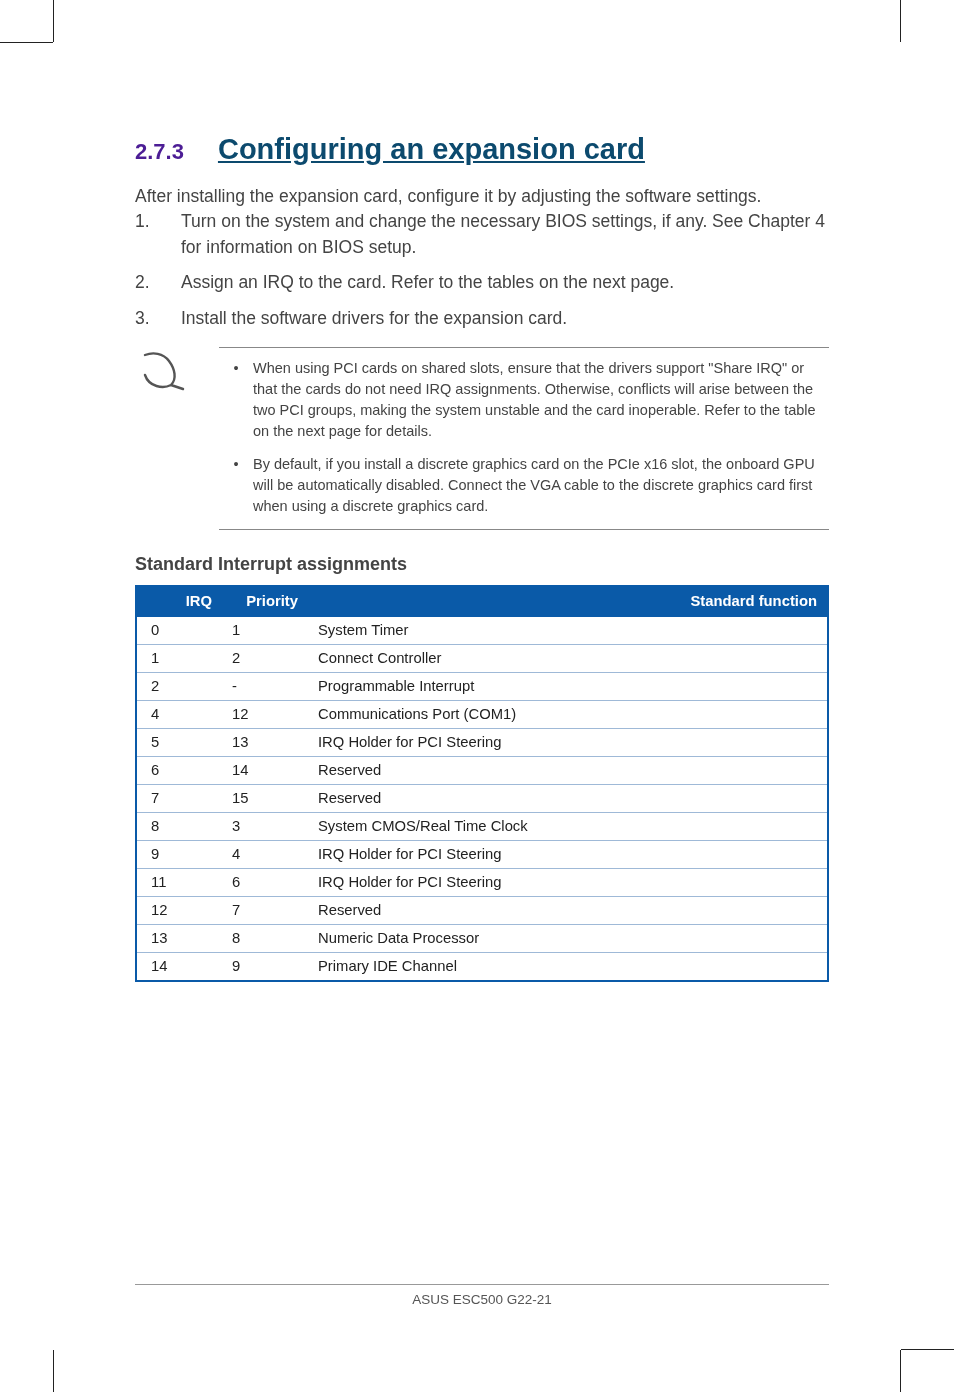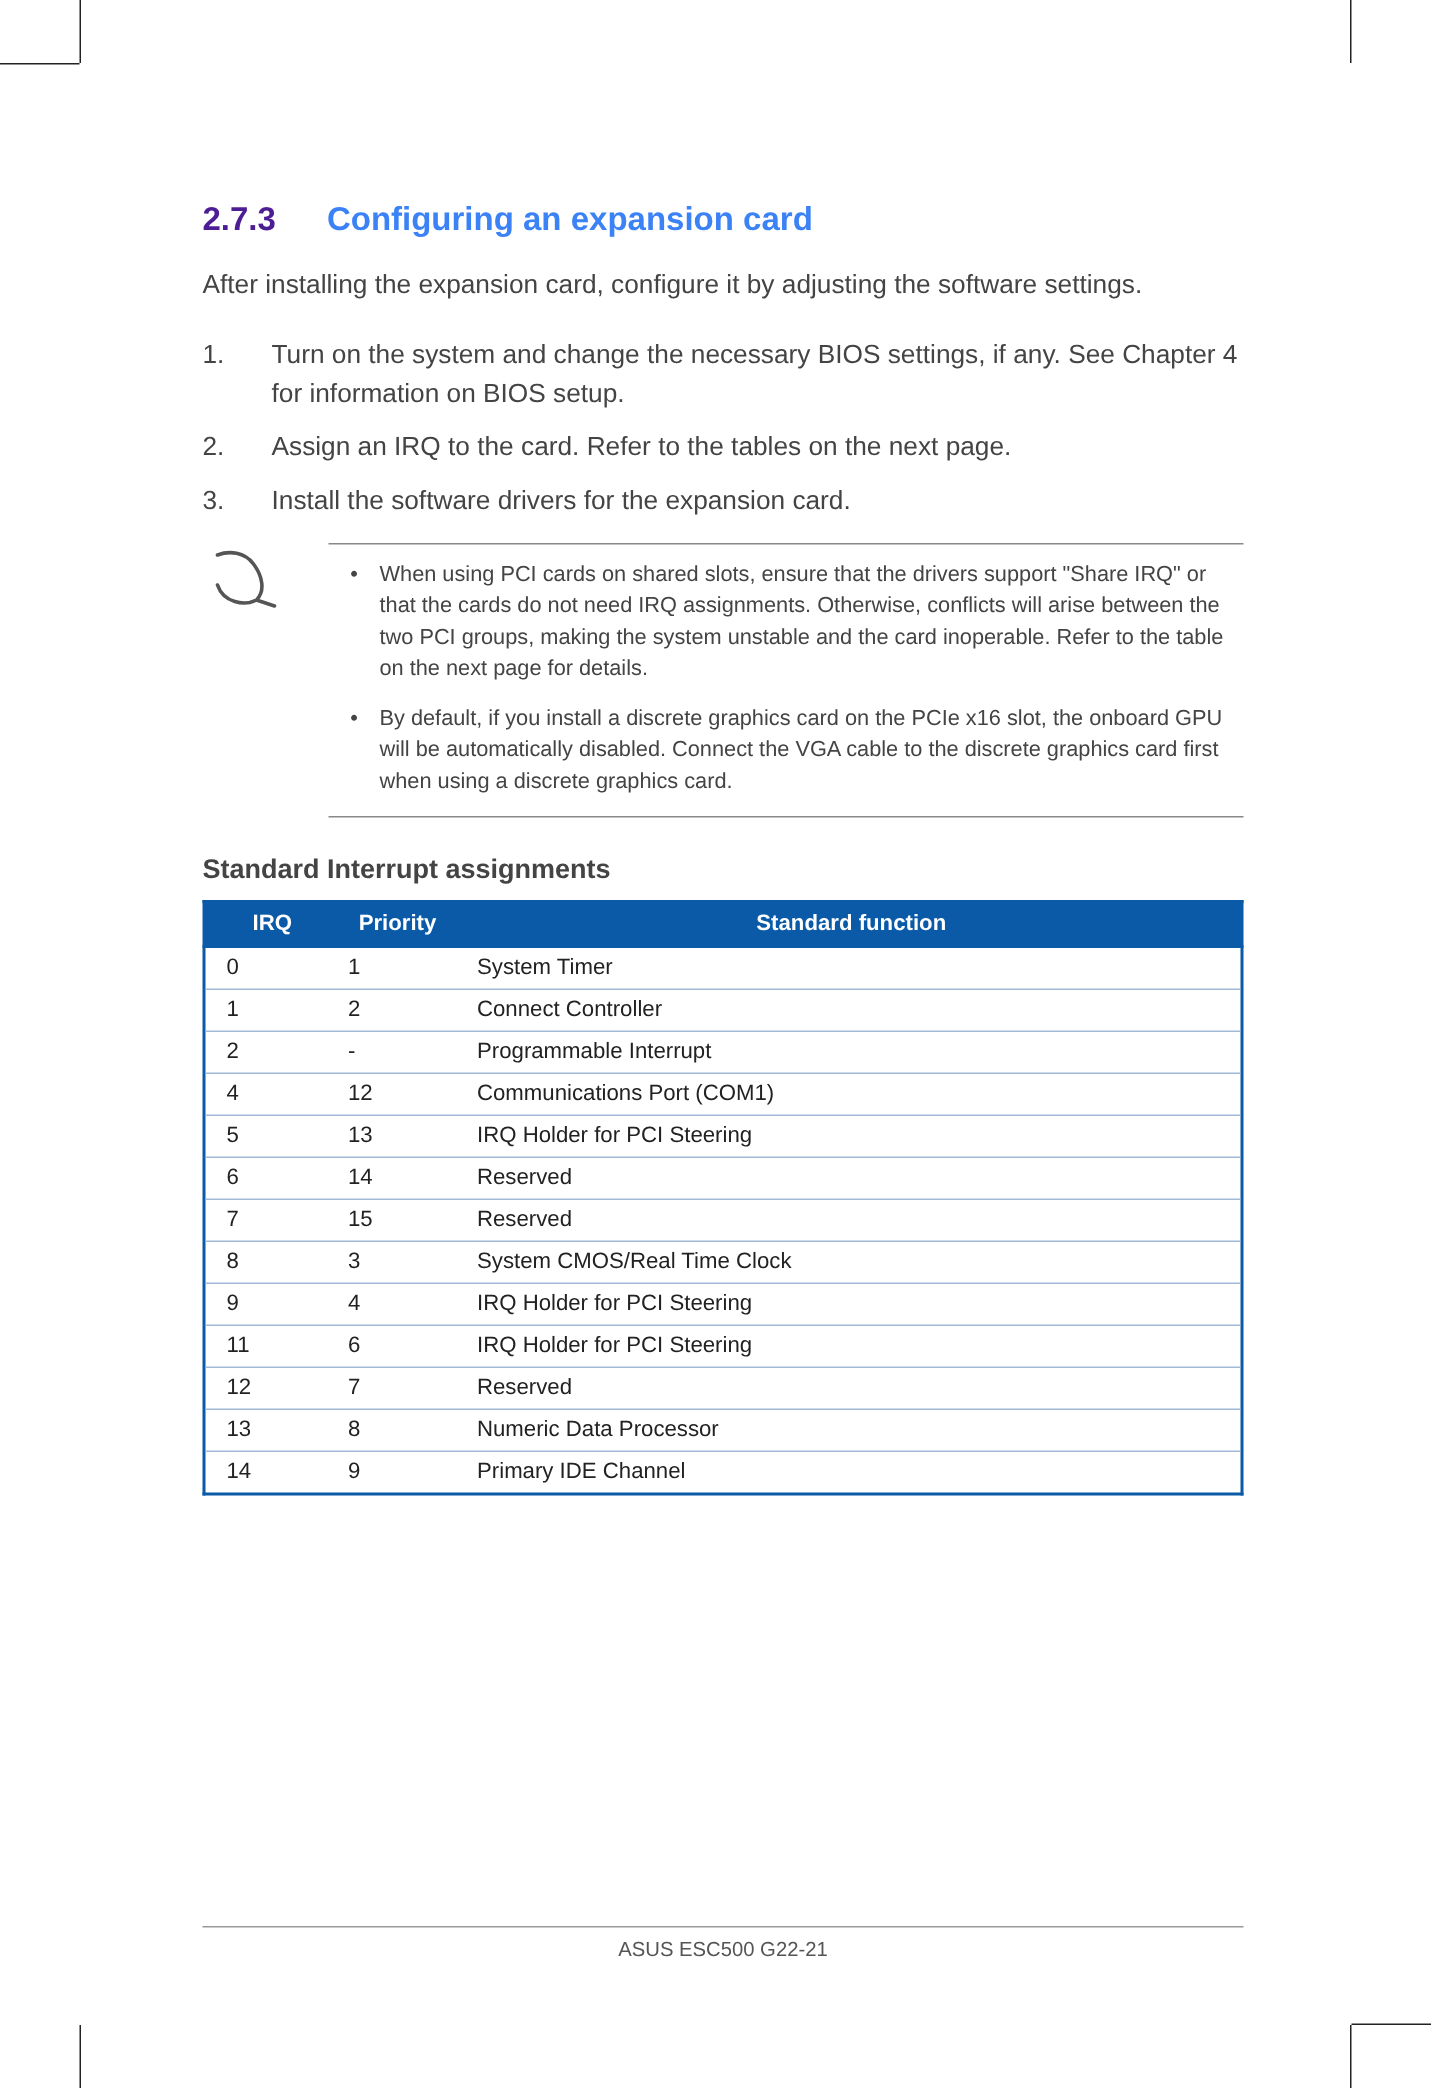--- a/index.html
+++ b/index.html
@@ -21,42 +21,42 @@
 
   .page {
     position:absolute;
     left: 135px;
     top: 133px;
     width: 694px;
   }
 
   .h-row { display:flex; align-items:baseline; gap: 34px; margin-bottom: 18px; }
   .h-num { font-size: 22px; font-weight: bold; color:#4c1d95; }
-  .h-title { font-size: 22px; font-weight: bold; color:#3b82f6; }
-
-  .intro { font-size: 17.5px; line-height: 1.45; color:#444; margin-bottom: 22px; }
+  .h-title { font-size: 29px; font-weight: bold; color:#0c4a6e;text-decoration:underline; }
+
+  .intro { font-size: 17.5px; line-height: 1.45; color:#444; }
 
   ol.steps { list-style: none; padding:0; margin: 0 0 16px 0; }
   ol.steps li { display:flex; font-size: 17.5px; line-height:1.45; color:#444; margin-bottom: 10px; }
   ol.steps li .num { width: 46px; flex-shrink:0; }
   ol.steps li .txt { flex:1; }
 
   .note-block { display:flex; margin: 14px 0 24px 0; }
   .note-icon { width: 80px; flex-shrink:0; padding-top:4px; padding-left:4px; }
   .note-body { flex:1; border-top:1px solid #888; border-bottom:1px solid #888; padding:10px 0 12px 0; }
   .note-body ul { list-style:none; padding:0; margin:0; }
   .note-body li { display:flex; font-size:14.5px; line-height:1.45; color:#444; margin-bottom:12px; }
   .note-body li:last-child { margin-bottom:0; }
   .note-body li .bullet { width:34px; text-align:center; flex-shrink:0; }
   .note-body li .ntxt { flex:1; padding-right:6px; }
 
   .sub-h { font-size: 18px; font-weight: bold; color:#444; margin: 6px 0 10px 0; }
 
   table.irq { border-collapse: collapse; width: 100%; font-size: 14.8px; }
-  table.irq th { background:#0a5aa8; color:#fff; text-align:center; font-weight:bold; padding:6px 10px; border-top:2px solid #0a5aa8; border-bottom:2px solid #0a5aa8; }
+  table.irq th { background:#0a5aa8; color:#fff; text-align:right; font-weight:bold; padding:6px 10px; border-top:2px solid #0a5aa8; border-bottom:2px solid #0a5aa8; }
   table.irq th:first-child, table.irq td:first-child { border-left:2px solid #0a5aa8; padding-left:14px; }
   table.irq th:last-child, table.irq td:last-child { border-right:2px solid #0a5aa8; }
   table.irq td { padding:5.5px 10px; border-bottom:1px solid #9fb9d7; color:#222; }
   table.irq tr:last-child td { border-bottom:2px solid #0a5aa8; }
   table.irq col.c1 { width: 86px; }
   table.irq col.c2 { width: 86px; }
 
   .footer { position:absolute; left:135px; width:694px; bottom:85px; border-top:1px solid #999; padding-top:7px; display:flex; justify-content:center; font-size:13.5px; color:#555; }
 
 </style>

